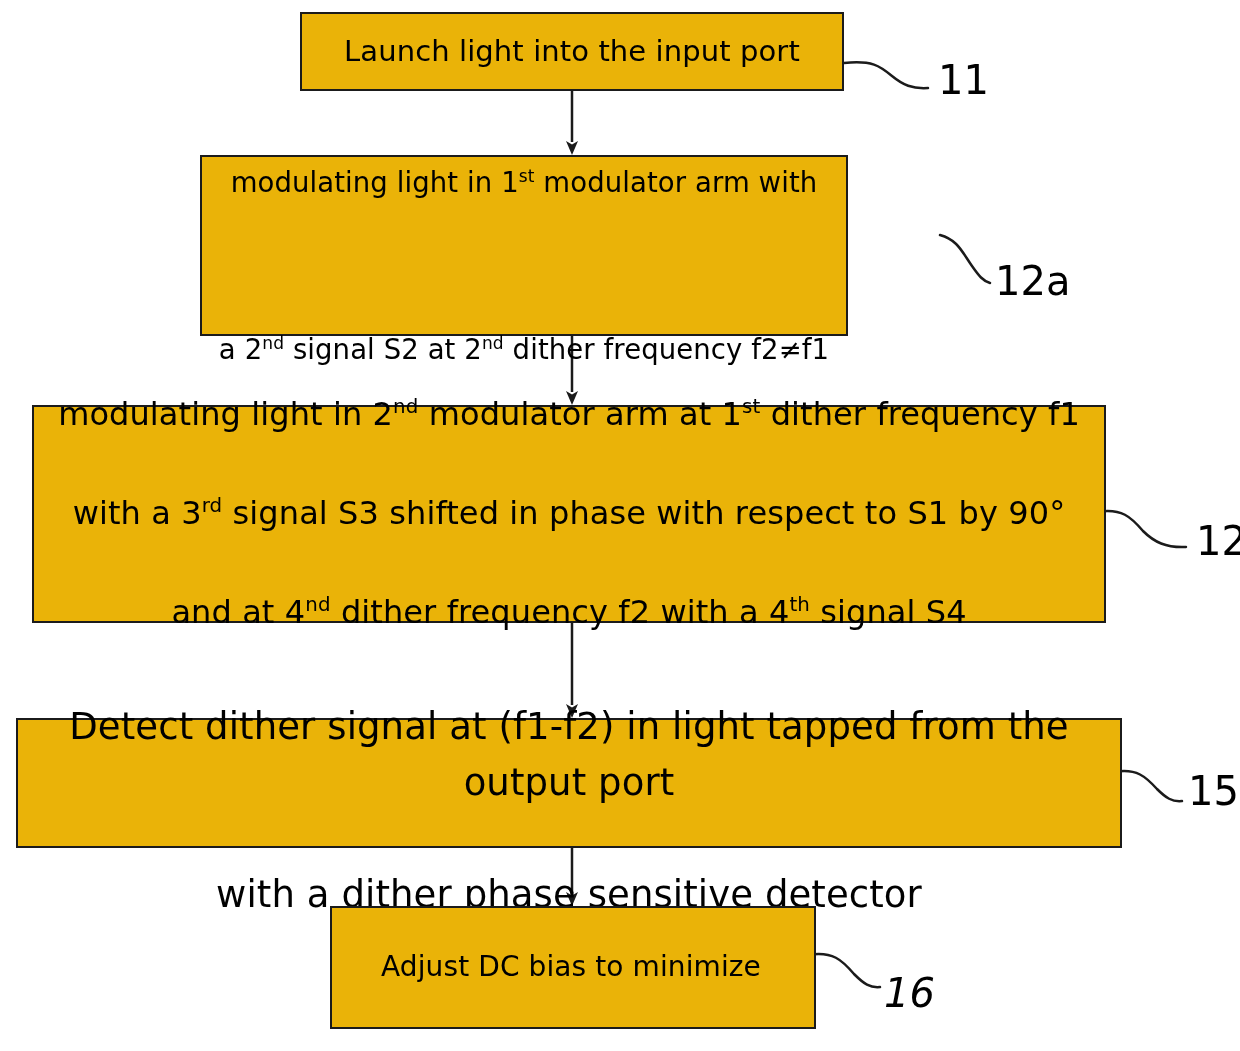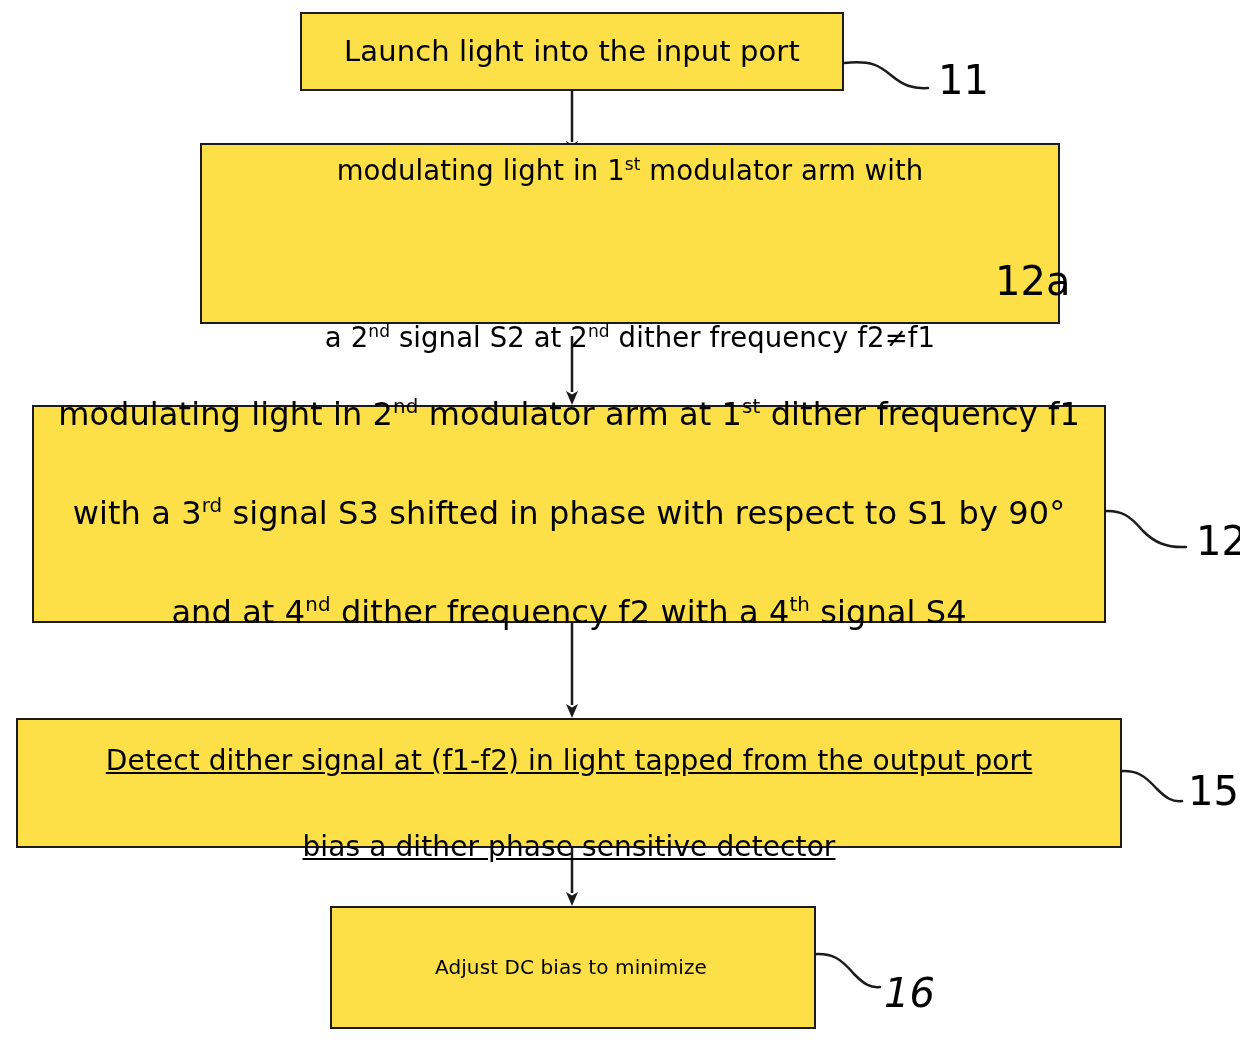--- a/index.html
+++ b/index.html
@@ -25,50 +25,50 @@
     left: 0;
     top: 0;
     width: 1240px;
     height: 1051px;
     pointer-events: none;
   }
   .node-box {
     position: absolute;
     box-sizing: border-box;
     border: 2.5px solid #1b1b1b;
-    background: #fde047;
+    background: #eab308;
     display: flex;
     align-items: center;
     justify-content: center;
     text-align: center;
   }
   .node-text {
     display: block;
     width: 100%;
     line-height: 1.42;
     letter-spacing: 0.1px;
     white-space: pre-line;
     padding: 0 10px;
     box-sizing: border-box;
   }
   
   #box-11 { left: 300px; top: 12px;  width: 544px; height: 79px; }
   #box-11 .node-text { font-size: 29px; }
 
-  #box-12a { left: 200px; top: 143px; width: 860px; height: 181px; }
+  #box-12a { left: 200px; top: 155px; width: 648px; height: 181px; }
   #box-12a .node-text { font-size: 27.5px; line-height: 1.52; }
 
   #box-12b { left: 32px;  top: 405px; width: 1074px; height: 218px; }
   #box-12b .node-text { font-size: 32px; line-height: 1.55; }
 
   #box-15 { left: 16px;  top: 718px; width: 1106px; height: 130px; }
-  #box-15 .node-text { font-size: 28px; line-height: 1.52; text-decoration: underline; }
+  #box-15 .node-text { font-size: 37px; line-height: 1.52; }
 
   #box-16 { left: 330px; top: 906px; width: 486px; height: 123px; }
-  #box-16 .node-text { font-size: 20px; line-height: 1.45; padding-left: 6px; }
+  #box-16 .node-text { font-size: 28px; line-height: 1.45; padding-left: 6px; }
 
   .sup {
     font-size: 0.62em;
     vertical-align: super;
     line-height: 0;
   }
   .ref-label {
     position: absolute;
     font-size: 40px;
     font-family: "DejaVu Sans", sans-serif;
@@ -121,21 +121,21 @@
     <span class="node-text">
       <span><span>modulating light in 2</span><span class="sup">nd</span><span> modulator arm at 1</span><span class="sup">st</span><span> dither frequency f1</span></span><br>
       <span><span>with a 3</span><span class="sup">rd</span><span> signal S3 shifted in phase with respect to S1 by 90°</span></span><br>
       <span><span>and at 4</span><span class="sup">nd</span><span> dither frequency f2 with a 4</span><span class="sup">th</span><span> signal S4</span></span><br>
     </span>
   </div>
 
   <div class="node-box" id="box-15">
     <span class="node-text">
       <span>Detect dither signal at (f1-f2) in light tapped from the output port</span><br>
-      <span>bias a dither phase sensitive detector</span>
+      <span>with a dither phase sensitive detector</span>
     </span>
   </div>
 
   <div class="node-box" id="box-16">
     <span class="node-text">
       <span>Adjust DC bias to minimize</span><br>
     </span>
   </div>
 
   <div class="ref-label" id="ref-11">11</div>

